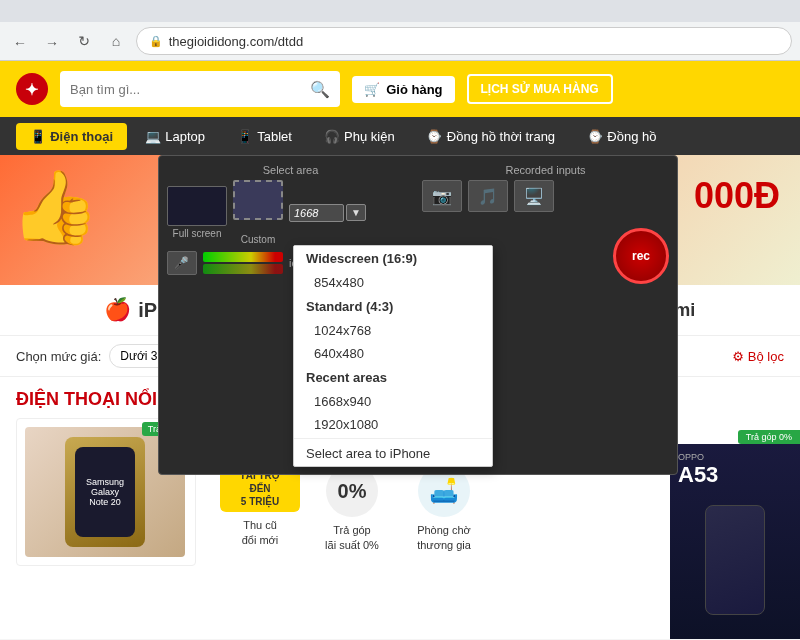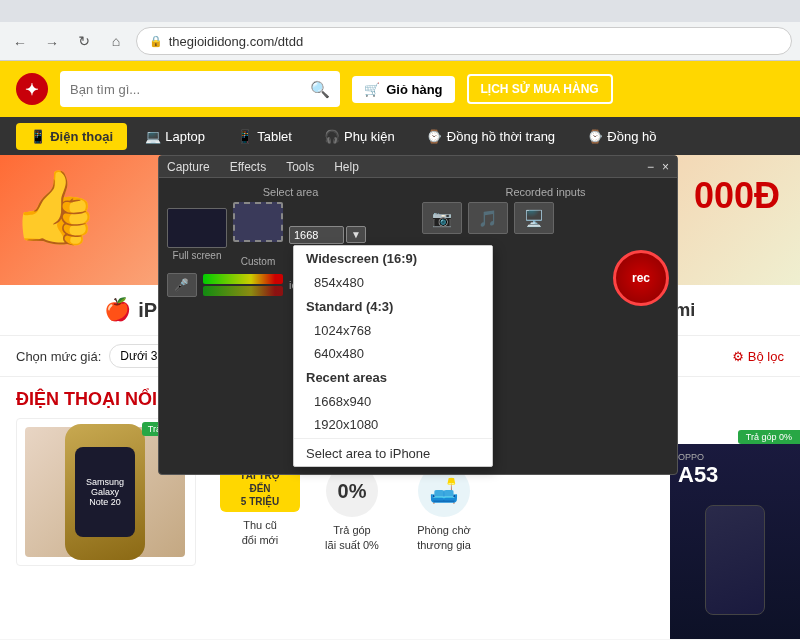--- a/index.html
+++ b/index.html
@@ -309,20 +309,21 @@
       border-radius: 2px;
     }
     .resolution-input {
       background: #4a4a4a;
       border: 1px solid #888;
       color: white;
       font-size: 11px;
       width: 55px;
       padding: 2px 4px;
       border-radius: 2px;
+      font-style: italic;
     }
     .dropdown-arrow {
       background: #4a4a4a;
       border: 1px solid #888;
       border-radius: 2px;
       color: #ddd;
       font-size: 10px;
       padding: 2px 4px;
       cursor: pointer;
     }
@@ -500,21 +501,21 @@
       </div>
     </div>
 
     <div class="section-title">ĐIỆN THOẠI NỔI BẬT</div>
 
     <div class="products-row">
       <div style="position: relative;">
         <div class="product-card">
           <div class="product-img">
 
-            <div style="width:80px; height:136px; background: linear-gradient(160deg, #C8A951, #8B6914); border-radius: 16px; position: relative; display: flex; align-items: center; justify-content: center;">
+            <div style="width:80px; height:110px; background: linear-gradient(160deg, #C8A951, #8B6914); border-radius: 8px; position: relative; display: flex; align-items: center; justify-content: center;">
               <div style="width: 60px; height: 90px; background: #1a1a2e; border-radius: 8px; display: flex; align-items: center; justify-content: center; color: white; font-size: 9px; text-align: center;">Samsung<br>Galaxy<br>Note 20</div>
             </div>
           </div>
         </div>
         <div style="position: absolute; top: 4px; right: 4px; background: #28a745; color: white; font-size: 9px; padding: 2px 6px; border-radius: 3px;">Trả góp 0%</div>
       </div>
 
       <div style="display: flex; flex-direction: column; justify-content: center; gap: 8px; padding: 8px 16px;">
         <div style="font-size: 15px; font-weight: bold; color: #333;">Nổi bật:</div>
         <div class="promo-icons-row">
@@ -541,30 +542,20 @@
       <div style="font-size: 9px; color: #aaa; align-self: flex-start;">OPPO</div>
       <div style="font-size: 22px; font-weight: bold; color: white; align-self: flex-start;">A53</div>
       <div style="flex: 1; display: flex; align-items: center; justify-content: center; width: 100%;">
         <div style="width: 60px; height: 110px; background: linear-gradient(160deg, #2a2a4a, #1a1a3e); border-radius: 8px; border: 1px solid #444;"></div>
       </div>
     </div>
     <div style="position: absolute; right: 0; bottom: 195px; background: #28a745; color: white; font-size: 9px; padding: 2px 8px; border-radius: 3px 0 0 3px;">Trả góp 0%</div>
 
     <div class="capture-window">
 
-      <div class="capture-titlebar">
-        <span class="capture-menu-item">Capture</span>
-        <span class="capture-menu-item">Effects</span>
-        <span class="capture-menu-item">Tools</span>
-        <span class="capture-menu-item">Help</span>
-        <div class="capture-close">
-          <span>−</span>
-          <span>×</span>
-        </div>
-      </div>
 
       <div class="capture-body">
 
         <div class="capture-left">
           <div class="capture-section-label">Select area</div>
           <div class="capture-btn-row">
             <div style="display: flex; flex-direction: column; align-items: center; gap: 2px;">
               <div class="screen-preview"></div>
               <span style="color: #aaa; font-size: 10px;">Full screen</span>
             </div>

